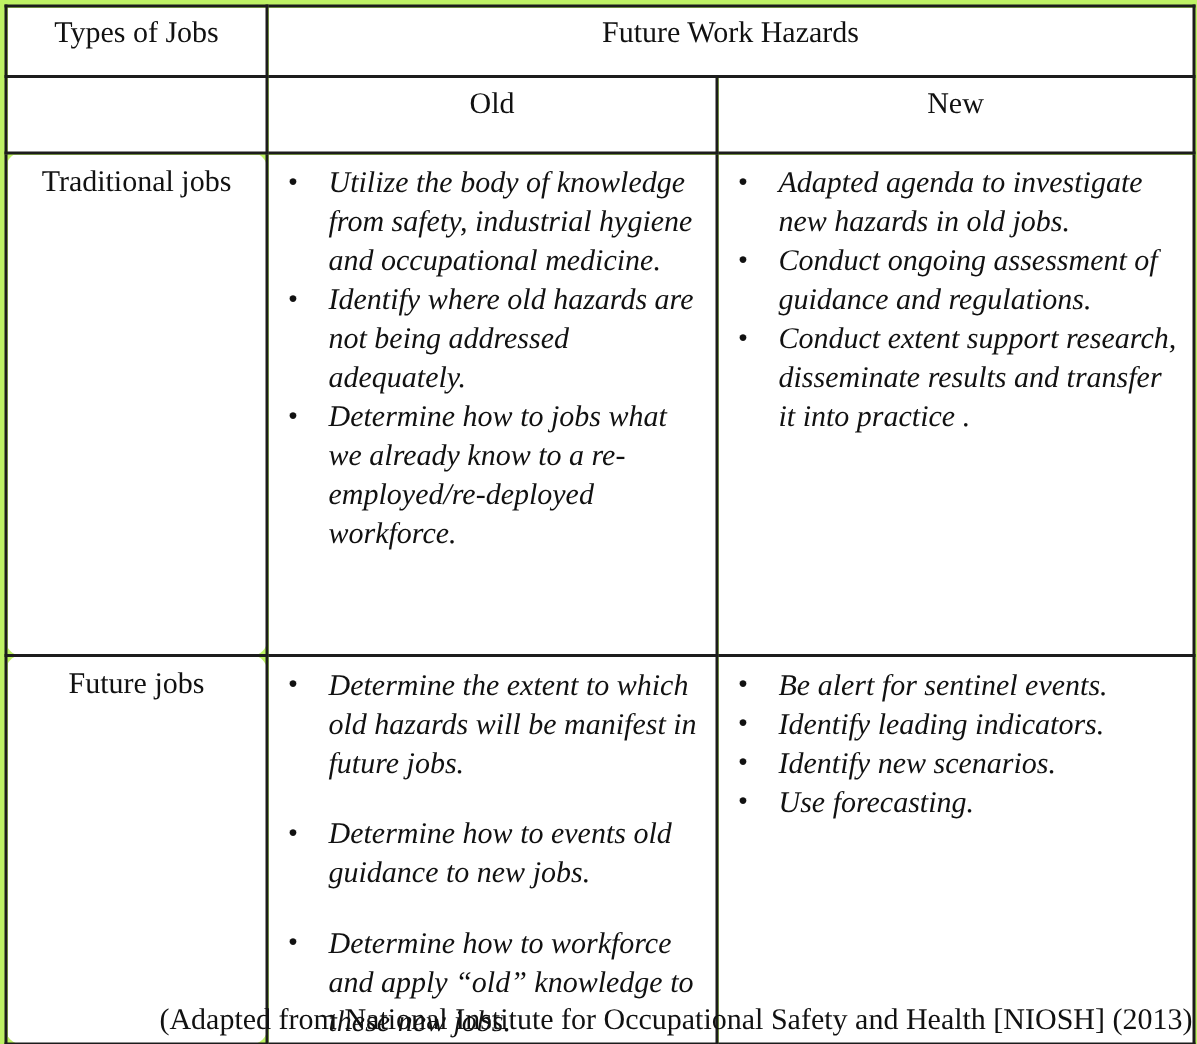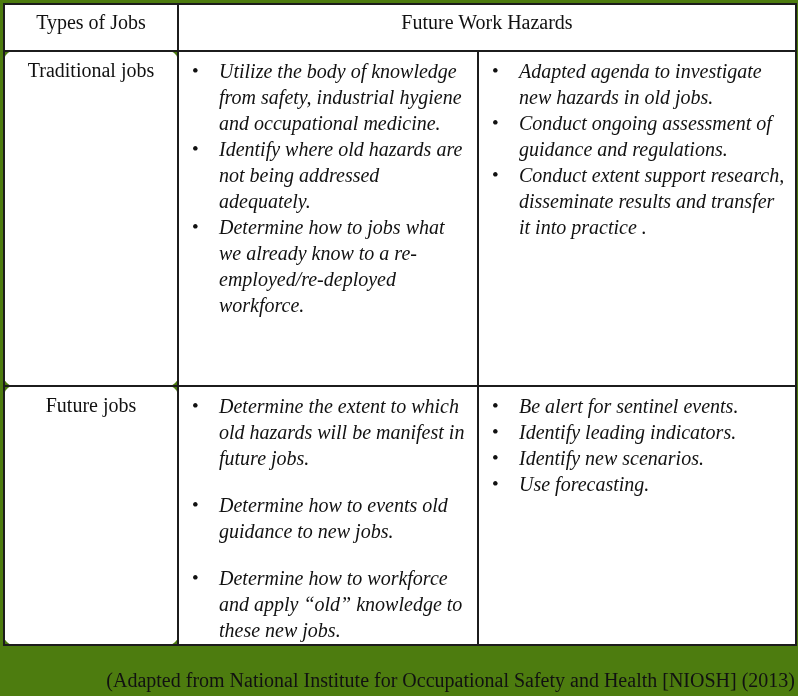--- a/index.html
+++ b/index.html
@@ -11,21 +11,21 @@
     width: 798px;
     height: 696px;
     font-family: "Liberation Serif", "DejaVu Serif", serif;
     color: #111111;
     -webkit-font-smoothing: antialiased;
   }
   .sheet {
     position: relative;
     width: 798px;
     height: 696px;
-    background: #4d7c0f;
+    background: #bef264;
     overflow: hidden;
   }
   table.hazards {
     position: absolute;
     left: 3px;
     top: 3px;
     width: 792px;
     border-collapse: collapse;
     table-layout: fixed;
   }
@@ -95,20 +95,25 @@
     <colgroup>
       <col style="width:174px">
       <col style="width:300px">
       <col style="width:318px">
     </colgroup>
     <tbody>
       <tr class="r1">
         <td class="c-head">Types of Jobs</td>
         <td class="c-head" colspan="2">Future Work Hazards</td>
       </tr>
+      <tr class="r2">
+        <td></td>
+        <td class="c-head">Old</td>
+        <td class="c-head">New</td>
+      </tr>
       <tr class="r3">
         <td class="c-label">Traditional jobs</td>
         <td>
           <ul class="blist">
               <li>
                 <span class="bullet">•</span>
                 <span class="item-text">Utilize the body of knowledge from safety, industrial hygiene and occupational medicine.</span>
               </li>
               <li>
                 <span class="bullet">•</span>

